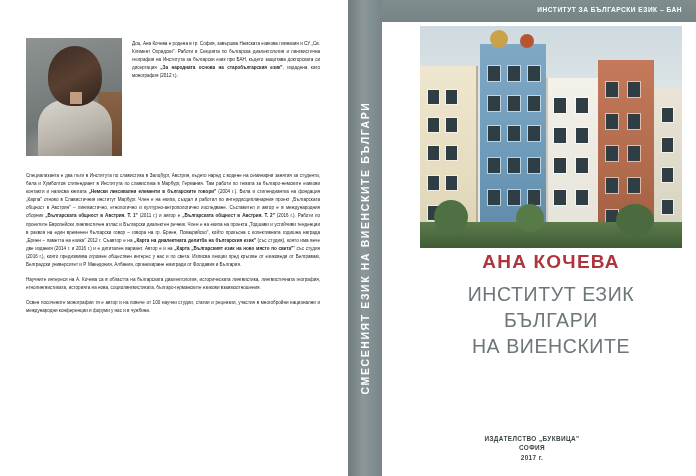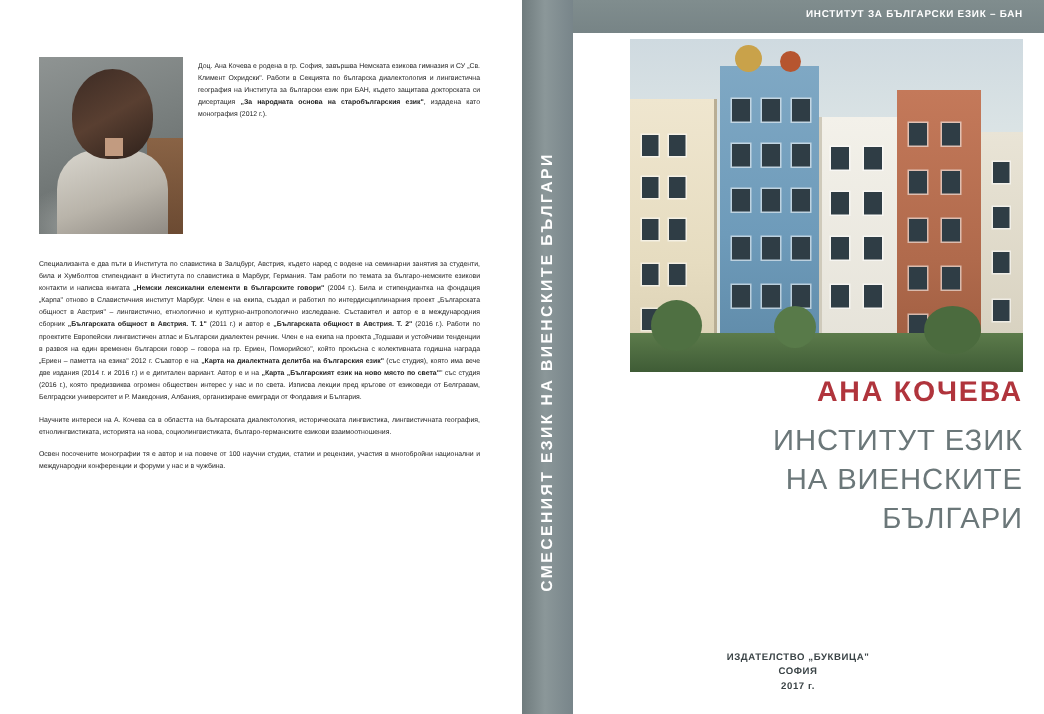--- a/index.html
+++ b/index.html
@@ -181,21 +181,21 @@
     position: absolute;
     background: #2f3d45;
     box-shadow: 0 0 0 1px rgba(255,255,255,.55);
   }
 
   .caption-block {
     position: absolute;
     left: 38px;
     top: 252px;
     width: 262px;
-    text-align: right;
+    text-align: center;
   }
   .author-name {
     color: #b0343c;
     font-size: 19px;
     font-weight: bold;
     letter-spacing: 1.2px;
     margin: 0 0 10px 0;
     line-height: 1;
   }
   .title-line {
@@ -323,22 +323,22 @@
 
       <div class="bld" style="left:0; bottom:0; width:262px; height:26px; background:linear-gradient(180deg,#5c7b4b 0%,#3f5c36 100%);"></div>
       <div class="bld" style="left:14px; bottom:14px; width:34px; height:34px; border-radius:50%; background:#4f7042;"></div>
       <div class="bld" style="left:96px; bottom:16px; width:28px; height:28px; border-radius:50%; background:#587a49;"></div>
       <div class="bld" style="left:196px; bottom:12px; width:38px; height:32px; border-radius:50%; background:#4b6b3e;"></div>
     </div>
 
     <div class="caption-block">
       <div class="author-name">АНА КОЧЕВА</div>
       <div class="title-line">ИНСТИТУТ ЕЗИК</div>
+      <div class="title-line">БЪЛГАРИ</div>
       <div class="title-line">НА ВИЕНСКИТЕ</div>
-      <div class="title-line">БЪЛГАРИ</div>
     </div>
 
     <div class="publisher">
       <div>ИЗДАТЕЛСТВО „БУКВИЦА"</div>
       <div>СОФИЯ</div>
       <div>2017 г.</div>
     </div>
 
   </div>
 </div>

